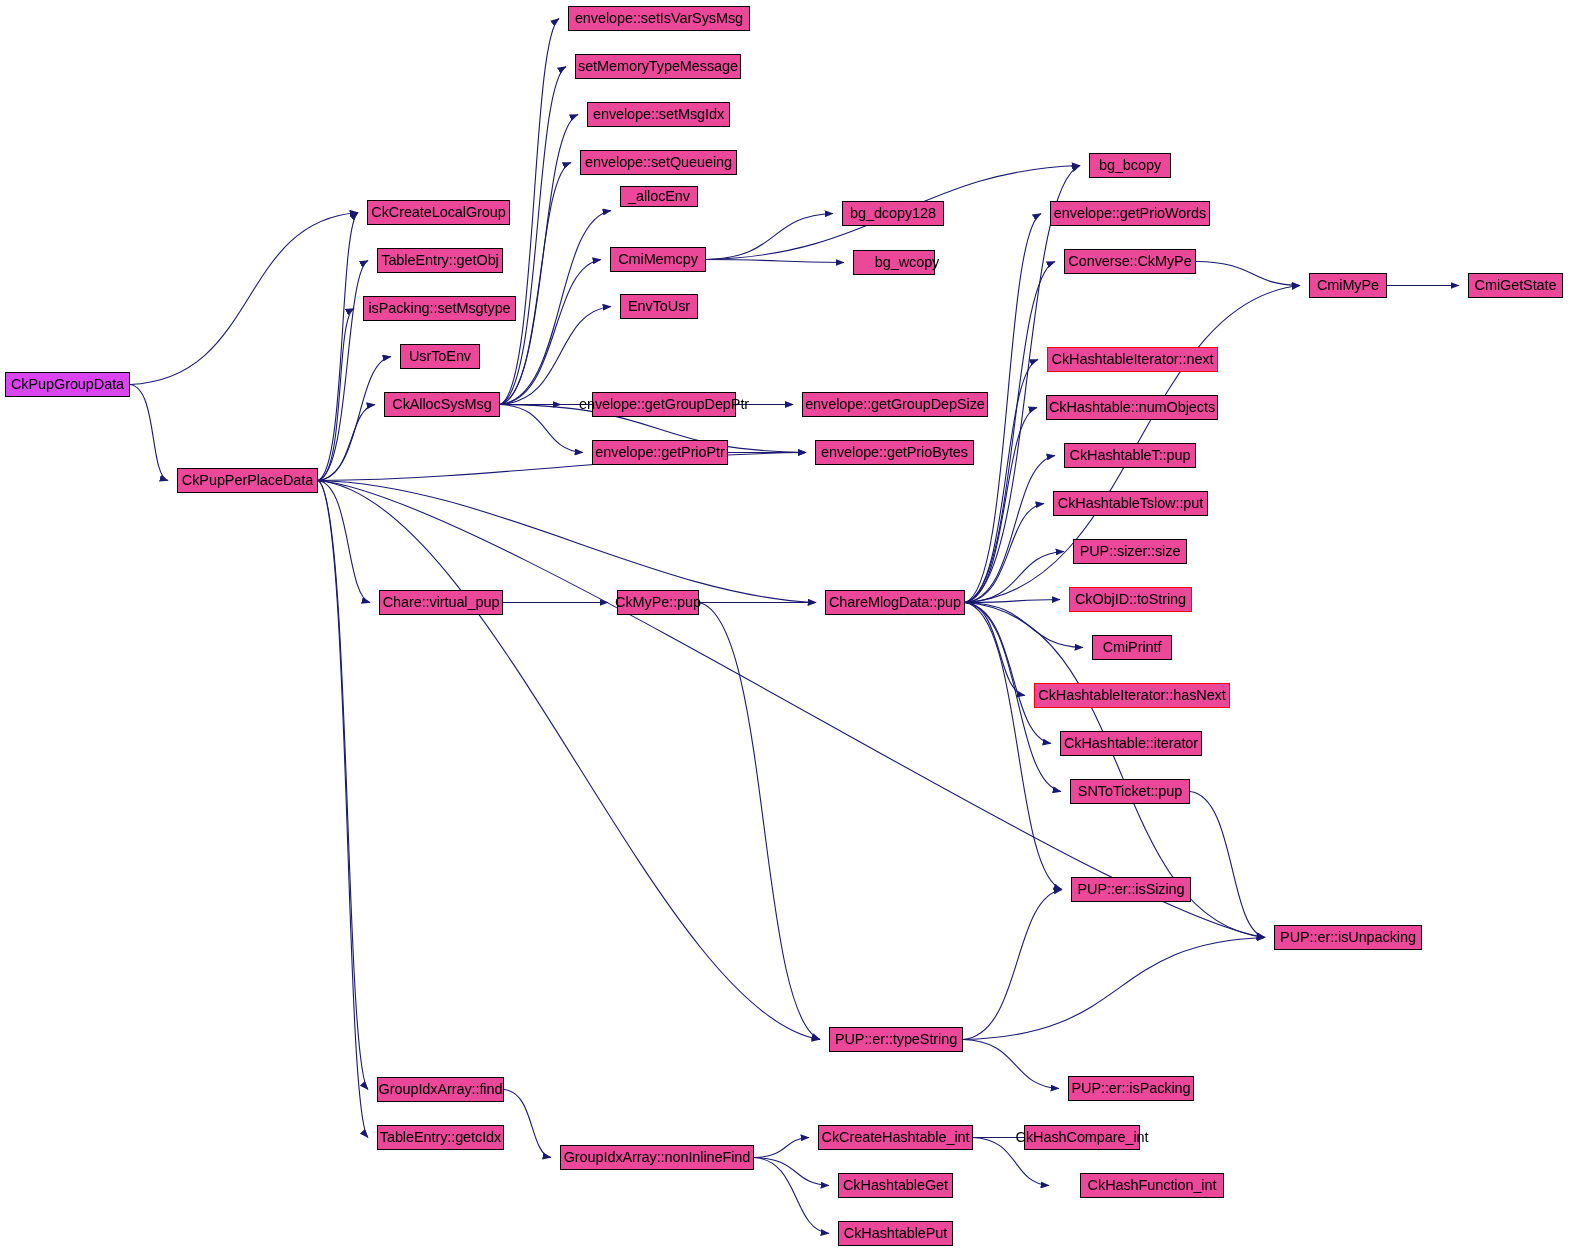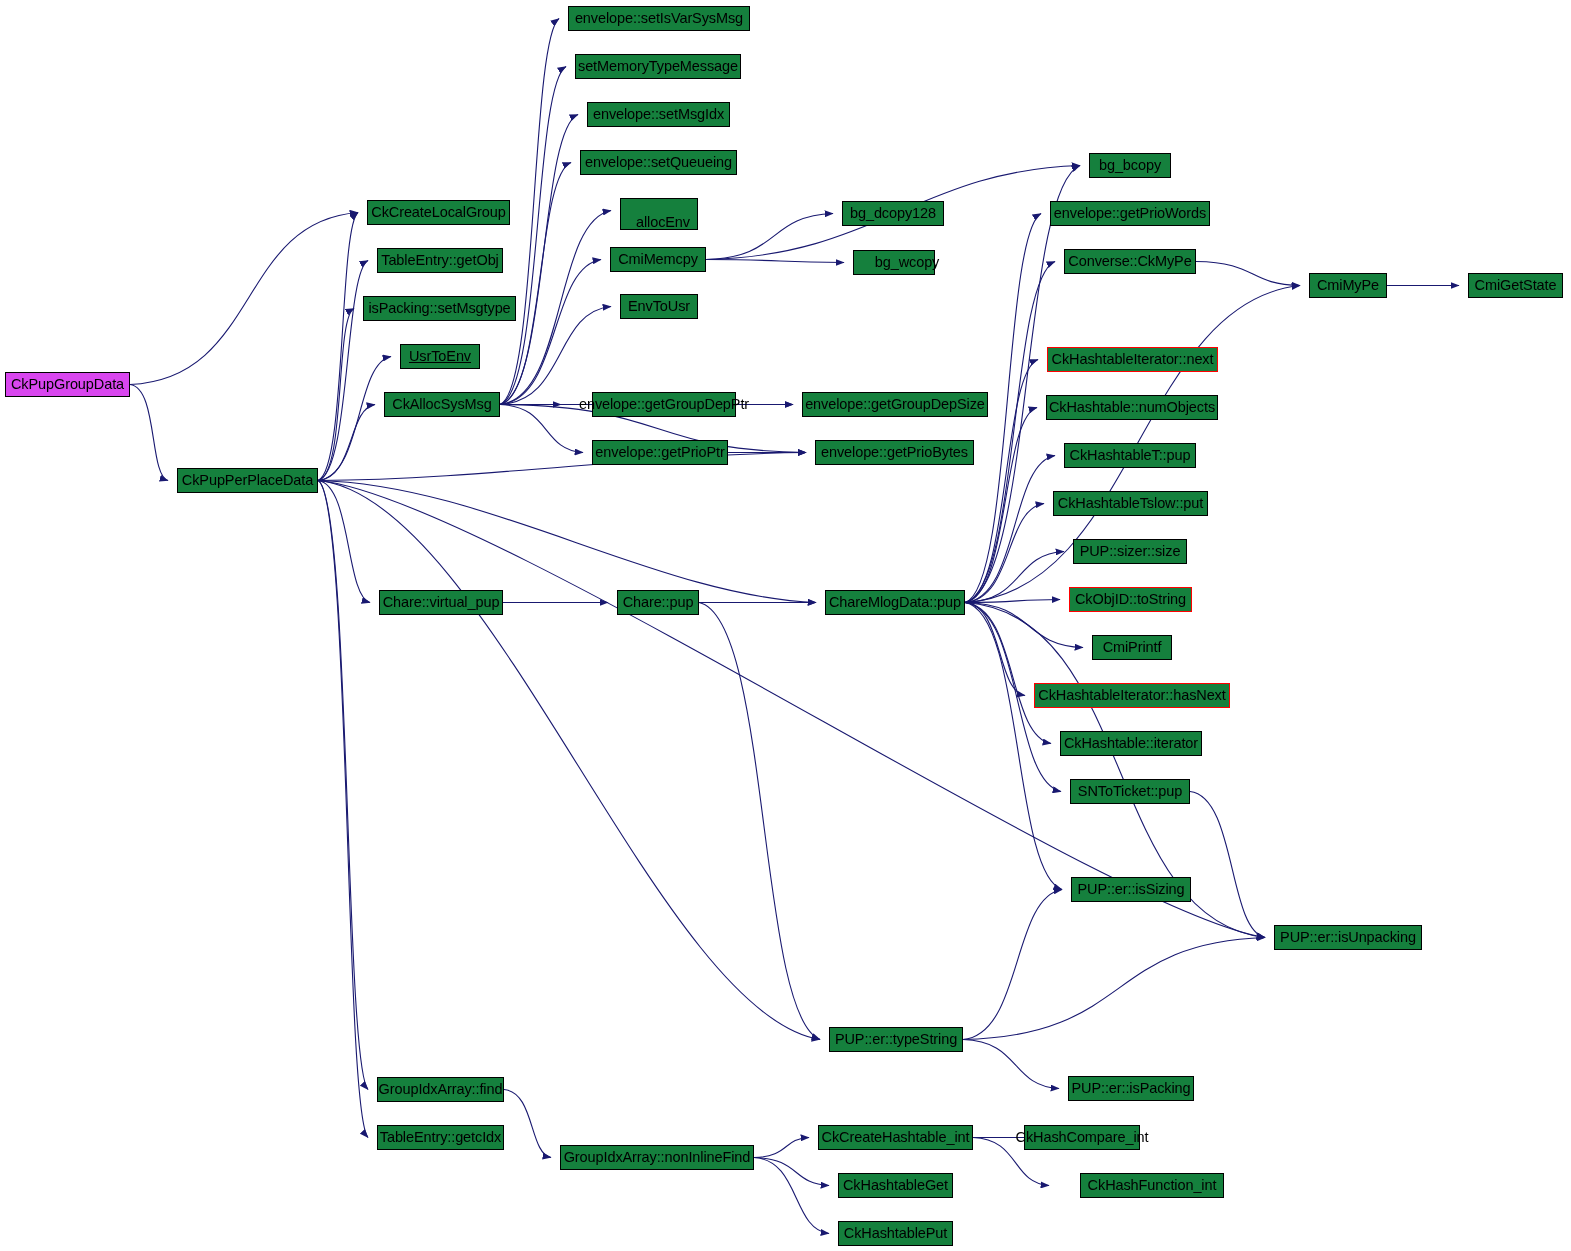--- a/index.html
+++ b/index.html
@@ -22,21 +22,21 @@
     left: 0;
     top: 0;
     width: 1571px;
     height: 1251px;
     pointer-events: none;
   }
   .node {
     position: absolute;
     box-sizing: border-box;
     border: 1px solid #000000;
-    background: #15803d;
+    background: #ec4899;
     color: #000000;
     font-family: "Liberation Sans", sans-serif;
     font-size: 14.5px;
     line-height: 1;
     display: flex;
     align-items: center;
     justify-content: center;
     white-space: nowrap;
     letter-spacing: -0.1px;
   }
@@ -132,21 +132,21 @@
       </div>
       <div class="node" style="left: 367px; top: 200px; width: 143px; height: 25px;">
         <span>CkCreateLocalGroup</span>
       </div>
       <div class="node" style="left: 377px; top: 248px; width: 126px; height: 25px;">
         <span>TableEntry::getObj</span>
       </div>
       <div class="node" style="left: 363px; top: 296px; width: 153px; height: 25px;">
         <span>isPacking::setMsgtype</span>
       </div>
-      <div class="node" style="left: 400px; top: 344px; width: 80px; height: 25px; text-decoration: underline;">
+      <div class="node" style="left: 400px; top: 344px; width: 80px; height: 25px;">
         <span>UsrToEnv</span>
       </div>
       <div class="node" style="left: 384px; top: 392px; width: 116px; height: 25px;">
         <span>CkAllocSysMsg</span>
       </div>
       <div class="node" style="left: 379px; top: 590px; width: 124px; height: 25px;">
         <span>Chare::virtual_pup</span>
       </div>
       <div class="node" style="left: 377px; top: 1077px; width: 127px; height: 25px;">
         <span>GroupIdxArray::find</span>
@@ -159,37 +159,37 @@
       </div>
       <div class="node" style="left: 575px; top: 54px; width: 166px; height: 25px;">
         <span>setMemoryTypeMessage</span>
       </div>
       <div class="node" style="left: 587px; top: 102px; width: 143px; height: 25px;">
         <span>envelope::setMsgIdx</span>
       </div>
       <div class="node" style="left: 580px; top: 150px; width: 157px; height: 25px;">
         <span>envelope::setQueueing</span>
       </div>
-      <div class="node" style="left: 620px; top: 198px; width: 78px; height: 32px; align-items: flex-end;">
+      <div class="node" style="left: 620px; top: 186px; width: 78px; height: 21px;">
         <span>_allocEnv</span>
       </div>
       <div class="node" style="left: 610px; top: 247px; width: 96px; height: 25px;">
         <span>CmiMemcpy</span>
       </div>
       <div class="node" style="left: 620px; top: 294px; width: 78px; height: 25px;">
         <span>EnvToUsr</span>
       </div>
       <div class="node" style="left: 592px; top: 392px; width: 144px; height: 25px;">
         <span>envelope::getGroupDepPtr</span>
       </div>
       <div class="node" style="left: 592px; top: 440px; width: 136px; height: 25px;">
         <span>envelope::getPrioPtr</span>
       </div>
       <div class="node" style="left: 617px; top: 590px; width: 82px; height: 25px;">
-        <span>Chare::pup</span>
+        <span>CkMyPe::pup</span>
       </div>
       <div class="node" style="left: 842px; top: 201px; width: 102px; height: 25px;">
         <span>bg_dcopy128</span>
       </div>
       <div class="node" style="left: 853px; top: 250px; width: 82px; height: 25px; padding-left: 26px;">
         <span>bg_wcopy</span>
       </div>
       <div class="node" style="left: 802px; top: 392px; width: 186px; height: 25px;">
         <span>envelope::getGroupDepSize</span>
       </div>

